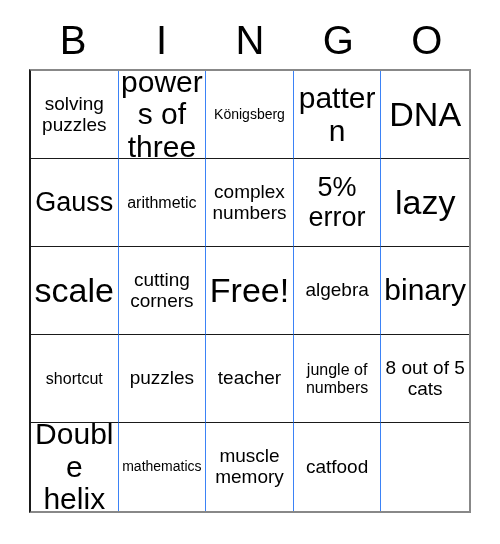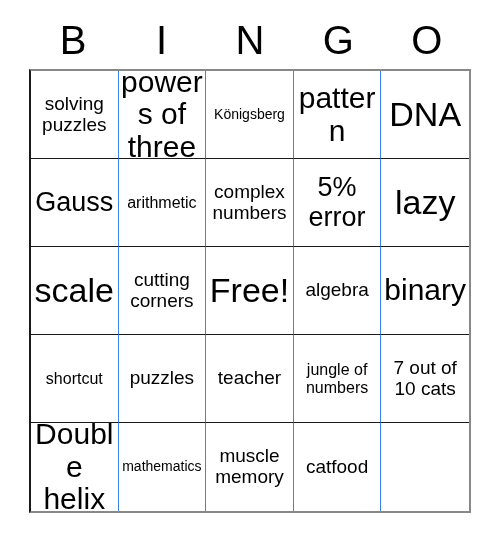--- a/index.html
+++ b/index.html
@@ -163,21 +163,21 @@
       <div class="cell">
         <span class="cell-text s-md">puzzles</span>
       </div>
       <div class="cell">
         <span class="cell-text s-md">teacher</span>
       </div>
       <div class="cell">
         <span class="cell-text s-sm">jungle of numbers</span>
       </div>
       <div class="cell">
-        <span class="cell-text s-md">7 out of 10 cats</span>
+        <span class="cell-text s-md">8 out of 5 cats</span>
       </div>
       <div class="cell">
         <span class="cell-text s-lg">Double helix</span>
       </div>
       <div class="cell">
         <span class="cell-text s-xs">mathematics</span>
       </div>
       <div class="cell">
         <span class="cell-text s-md">muscle memory</span>
       </div>

